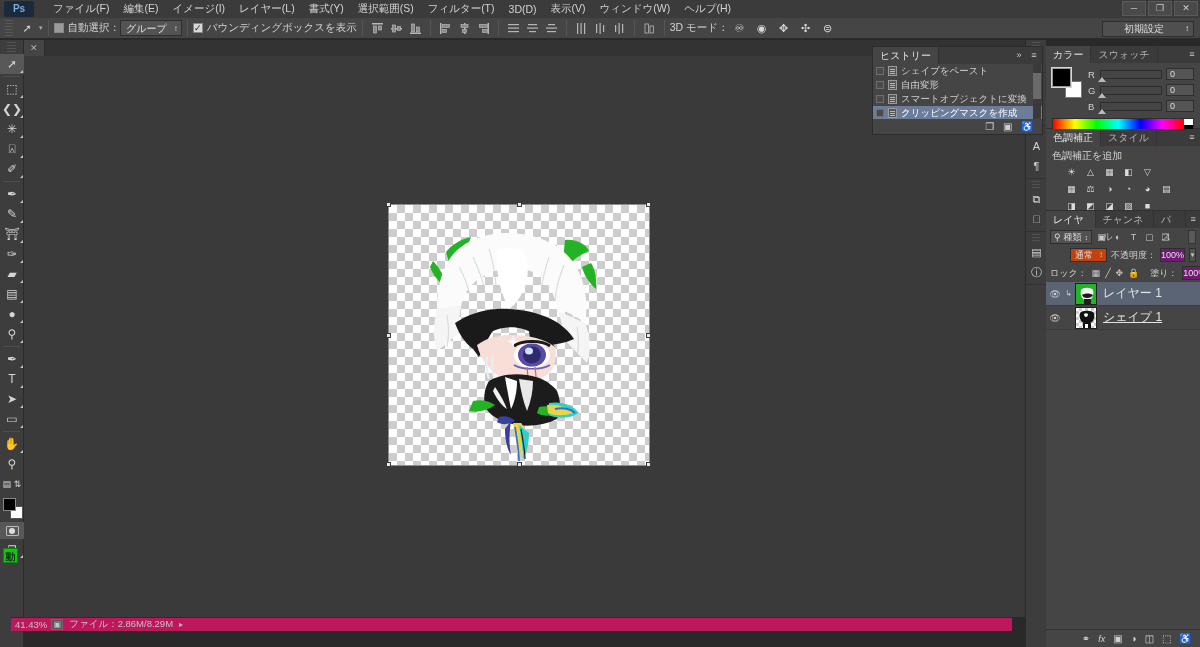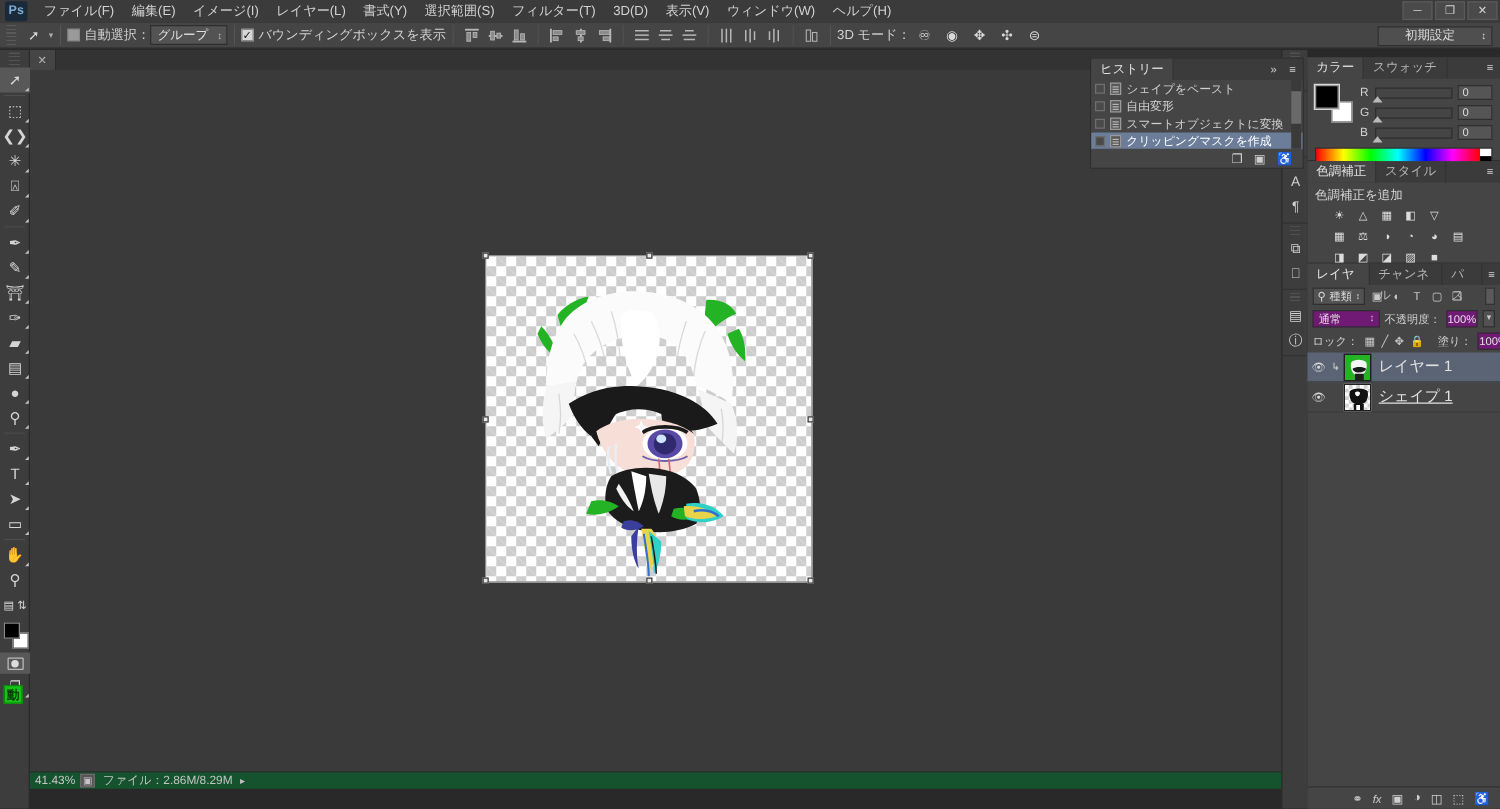--- a/index.html
+++ b/index.html
@@ -25,23 +25,23 @@
     border: 1px solid #5a5a5a; color: #d0d0d0;
     font-size: 9px; line-height: 13px; text-align: center;
   }
 
   
   .menubar {
     position: absolute; left: 0; top: 0; height: 18px;
     display: flex; align-items: center; padding-left: 4px;
   }
   .ps-logo {
-    width: 18px; height: 16px; background: #1a2a3a; color: #7aaed6;
+    width: 30px; height: 16px; background: #1a2a3a; color: #7aaed6;
     font-size: 10px; font-weight: bold; text-align: center; line-height: 16px;
-    margin-right: 6px; border-radius: 2px;
+    margin-right: 12px; border-radius: 2px;
   }
   .menu-item {
     padding: 2px 7px; font-size: 10.5px; color: #d2d2d2; white-space: nowrap;
   }
 
   
   .optionsbar {
     position: absolute; left: 0; top: 18px; width: 1200px; height: 21px;
     background: #454545; border-bottom: 1px solid #2a2a2a;
     display: flex; align-items: center; padding-left: 2px;
@@ -148,22 +148,22 @@
     border: 1px solid #8d8d8d;
   }
   .handle {
     position: absolute; width: 5px; height: 5px; background: #e8e8e8;
     border: 1px solid #3a3a3a;
   }
   .art-svg { position: absolute; left: 0; top: 0; }
 
   
   .statusbar {
-    position: absolute; left: 24px; top: 617px; width: 1001px; height: 14px;
-    background: #14532d; display: flex; align-items: center;
+    position: absolute; left: 11px; top: 617px; width: 1001px; height: 14px;
+    background: #be185d; display: flex; align-items: center;
     border-top: 1px solid #2d2d2d; font-size: 9.5px; color: #c4c4c4;
   }
   .sb-zoom { padding: 0 4px; min-width: 40px; }
   .sb-icon { width: 12px; height: 11px; background: #565656; border:1px solid #6a6a6a;
      display:flex;align-items:center;justify-content:center;font-size:8px; }
   .sb-info { padding: 0 6px; flex: 0 0 auto; }
   .sb-arrow { font-size: 8px; color: #c0c0c0; }
 
   .bottomtabs {
     position: absolute; left: 24px; top: 631px; width: 1001px; height: 16px;
@@ -267,23 +267,23 @@
      padding: 0 4px; background: #454545; }
   .lp-kind { display:flex; align-items:center; gap:3px; background:#525252;
      border:1px solid #2e2e2e; height:14px; padding:0 3px; font-size:9px;
      color:#dcdcdc; }
   .lp-ficon { width:13px; height:14px; display:flex; align-items:center;
      justify-content:center; font-size:9px; color:#c8c8c8; }
   .lp-toggle { margin-left:auto; width:8px; height:14px; background:#5a5a5a;
      border:1px solid #333; }
   .lp-blend { display:flex; align-items:center; gap:4px; height:18px;
      padding: 0 4px; }
-  .lp-blendsel { position:relative; width: 62px; height:14px; background:#701a75;
+  .lp-blendsel { position:relative; width: 62px; height:14px; background:#c2410c;
      border:1px solid #2e2e2e; font-size:9px; color:#e0e0e0; line-height:12px;
-     padding-left:4px; }
+     padding-left:4px;margin-left:20px; }
   .lp-blendsel::after { content:"\2195"; position:absolute; right:3px; top:0;
      font-size:8px; color:#c8c8c8; }
   .lp-lab { font-size:9px; color:#cfcfcf; white-space:nowrap; }
   .lp-num { position:relative; width:30px; height:14px; background:#701a75;
      border:1px solid #2e2e2e; font-size:9px; color:#e0e0e0; line-height:12px;
      text-align:center; }
   .lp-numcaret { width:11px; height:14px; background:#525252; border:1px solid #2e2e2e;
      font-size:7px; color:#ccc; text-align:center; line-height:12px; }
   .lp-lockrow { display:flex; align-items:center; gap:5px; height:18px; padding:0 4px; }
   .lp-lockicon { font-size:9px; color:#c6c6c6; width:11px; text-align:center; }

